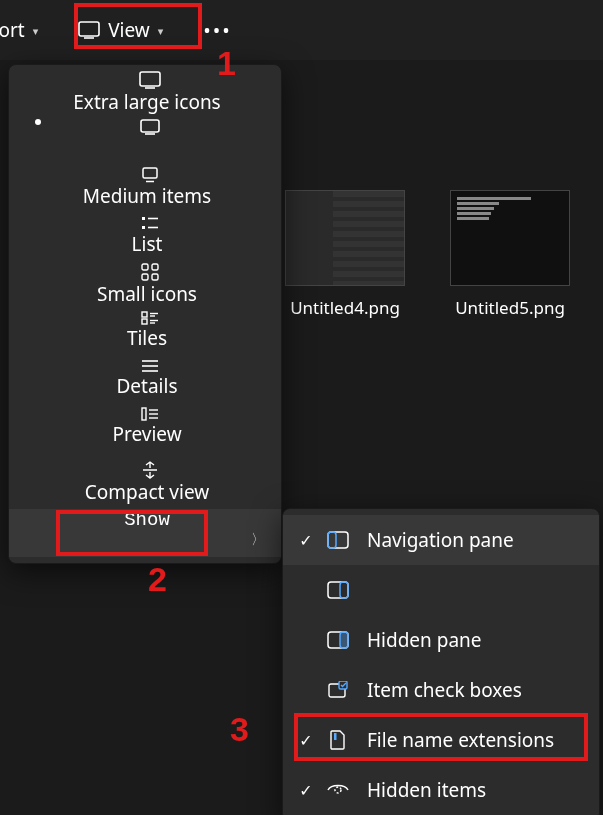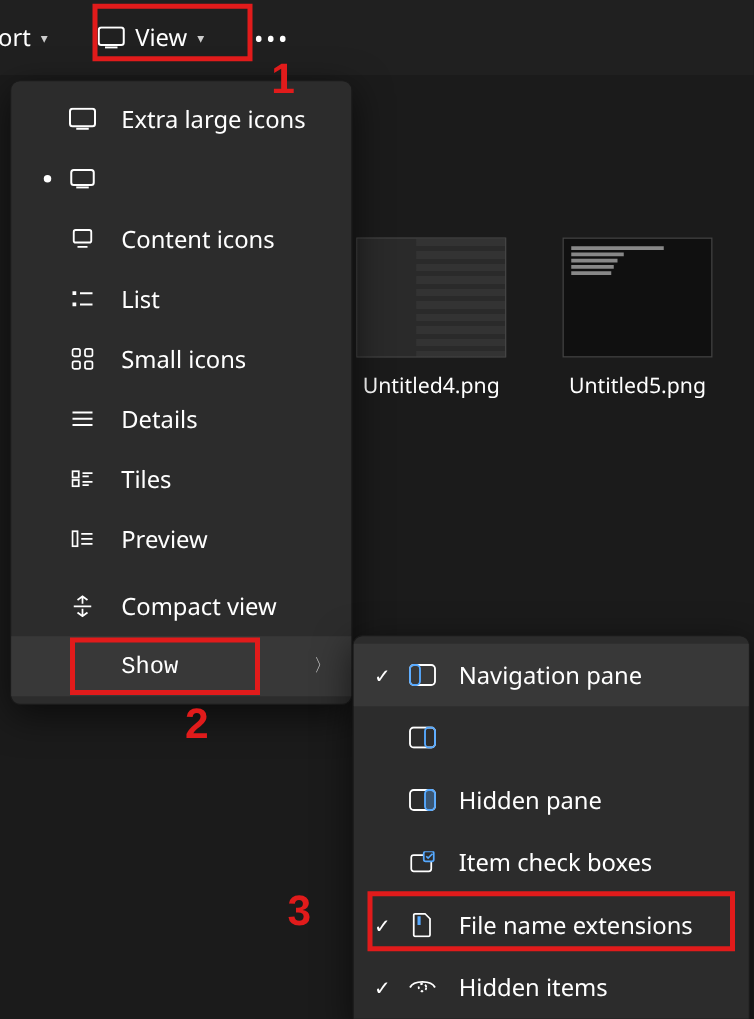--- a/index.html
+++ b/index.html
@@ -7,21 +7,21 @@
 
   
   .toolbar { display:flex; align-items:center; gap:20px; padding:8px 0 8px 0; height:60px; background:#202020; }
   .tb-item { display:flex; align-items:center; gap:8px; padding:6px 10px; cursor:pointer; color:#fff; font-size:19px; }
   .tb-item .chev { font-size:11px; color:#ccc; }
   .tb-icon { display:inline-flex; align-items:center; justify-content:center; }
   .ellipsis { font-size:20px; letter-spacing:2px; padding:0 10px; cursor:pointer; }
 
   
   .view-menu { position:absolute; left:8px; top:64px; width:274px; background:#2c2c2c; border:1px solid #1a1a1a; border-radius:8px; padding:6px 0; box-shadow:0 8px 30px rgba(0,0,0,.6); z-index:50; }
-  .vm-row { display:flex; align-items:center; height:48px; padding:0 16px 0 20px; cursor:pointer; font-size:19px; position:relative; }
+  .vm-row { display:flex; align-items:center; height:48px; padding:0 16px 0 20px; cursor:pointer; font-size:19px; position:relative;flex-direction:column; }
   .vm-row.hover { background:#383838;font-family:Liberation Mono, monospace; }
   .vm-row .bullet { position:absolute; left:26px; width:6px;height:6px;border-radius:50%;background:#fff; display:none;}
   .vm-row.selected .bullet{display:block;}
   .vm-row .ic { width:26px; display:inline-flex; justify-content:center; margin-right:18px; margin-left:24px;}
   .vm-row .arrow { margin-left:auto; font-size:14px; color:#ccc; }
   .divider-space { height:6px; }
 
   
   .show-menu { position:absolute; left:282px; top:508px; width:318px; background:#2c2c2c; border:1px solid #1a1a1a; border-radius:8px; padding:6px 0; box-shadow:0 8px 30px rgba(0,0,0,.6); z-index:60;}
   .sm-row { display:flex; align-items:center; height:50px; padding:0 16px 0 12px; cursor:pointer; font-size:19px;}
@@ -106,21 +106,21 @@
           </svg>
         </span>
       </div>
       <div class="vm-row">
         <span class="ic">
           <svg width="18" height="16" viewBox="0 0 18 16">
             <rect x="2" y="1" width="14" height="10" rx="1.5" fill="none" stroke="#fff" stroke-width="1.5"></rect>
             <line x1="5" y1="14.5" x2="13" y2="14.5" stroke="#fff" stroke-width="1.5"></line>
           </svg>
         </span>
-        <span>Content icons</span>
+        <span>Medium items</span>
       </div>
       <div class="vm-row">
         <span class="ic">
           <svg width="18" height="16" viewBox="0 0 18 16">
             <rect x="1" y="2" width="3" height="3" fill="#fff"></rect>
             <rect x="1" y="11" width="3" height="3" fill="#fff"></rect>
             <line x1="7" y1="3.5" x2="17" y2="3.5" stroke="#fff" stroke-width="1.6"></line>
             <line x1="7" y1="12.5" x2="17" y2="12.5" stroke="#fff" stroke-width="1.6"></line>
           </svg>
         </span>
@@ -129,43 +129,43 @@
       <div class="vm-row">
         <span class="ic">
           <svg width="18" height="18" viewBox="0 0 18 18">
             <rect x="1" y="1" width="6" height="6" rx="1.5" fill="none" stroke="#fff" stroke-width="1.4"></rect>
             <rect x="11" y="1" width="6" height="6" rx="1.5" fill="none" stroke="#fff" stroke-width="1.4"></rect>
             <rect x="1" y="11" width="6" height="6" rx="1.5" fill="none" stroke="#fff" stroke-width="1.4"></rect>
             <rect x="11" y="11" width="6" height="6" rx="1.5" fill="none" stroke="#fff" stroke-width="1.4"></rect>
           </svg>
         </span>
         <span>Small icons</span>
-      </div>
-      <div class="vm-row">
-        <span class="ic">
-          <svg width="18" height="14" viewBox="0 0 18 14">
-            <line x1="1" y1="2" x2="17" y2="2" stroke="#fff" stroke-width="1.6"></line>
-            <line x1="1" y1="7" x2="17" y2="7" stroke="#fff" stroke-width="1.6"></line>
-            <line x1="1" y1="12" x2="17" y2="12" stroke="#fff" stroke-width="1.6"></line>
-          </svg>
-        </span>
-        <span>Details</span>
       </div>
       <div class="vm-row">
         <span class="ic">
           <svg width="18" height="14" viewBox="0 0 18 14">
             <rect x="1" y="1" width="5" height="5" fill="none" stroke="#fff" stroke-width="1.4"></rect>
             <line x1="9" y1="2.5" x2="17" y2="2.5" stroke="#fff" stroke-width="1.4"></line>
             <line x1="9" y1="5" x2="14" y2="5" stroke="#fff" stroke-width="1.4"></line>
             <rect x="1" y="8" width="5" height="5" fill="none" stroke="#fff" stroke-width="1.4"></rect>
             <line x1="9" y1="9.5" x2="17" y2="9.5" stroke="#fff" stroke-width="1.4"></line>
             <line x1="9" y1="12" x2="14" y2="12" stroke="#fff" stroke-width="1.4"></line>
           </svg>
         </span>
         <span>Tiles</span>
+      </div>
+      <div class="vm-row">
+        <span class="ic">
+          <svg width="18" height="14" viewBox="0 0 18 14">
+            <line x1="1" y1="2" x2="17" y2="2" stroke="#fff" stroke-width="1.6"></line>
+            <line x1="1" y1="7" x2="17" y2="7" stroke="#fff" stroke-width="1.6"></line>
+            <line x1="1" y1="12" x2="17" y2="12" stroke="#fff" stroke-width="1.6"></line>
+          </svg>
+        </span>
+        <span>Details</span>
       </div>
       <div class="vm-row">
         <span class="ic">
           <svg width="18" height="14" viewBox="0 0 18 14">
             <rect x="1" y="1" width="4" height="12" fill="none" stroke="#fff" stroke-width="1.4"></rect>
             <line x1="8" y1="3" x2="17" y2="3" stroke="#fff" stroke-width="1.4"></line>
             <line x1="8" y1="7" x2="17" y2="7" stroke="#fff" stroke-width="1.4"></line>
             <line x1="8" y1="11" x2="17" y2="11" stroke="#fff" stroke-width="1.4"></line>
           </svg>
         </span>

